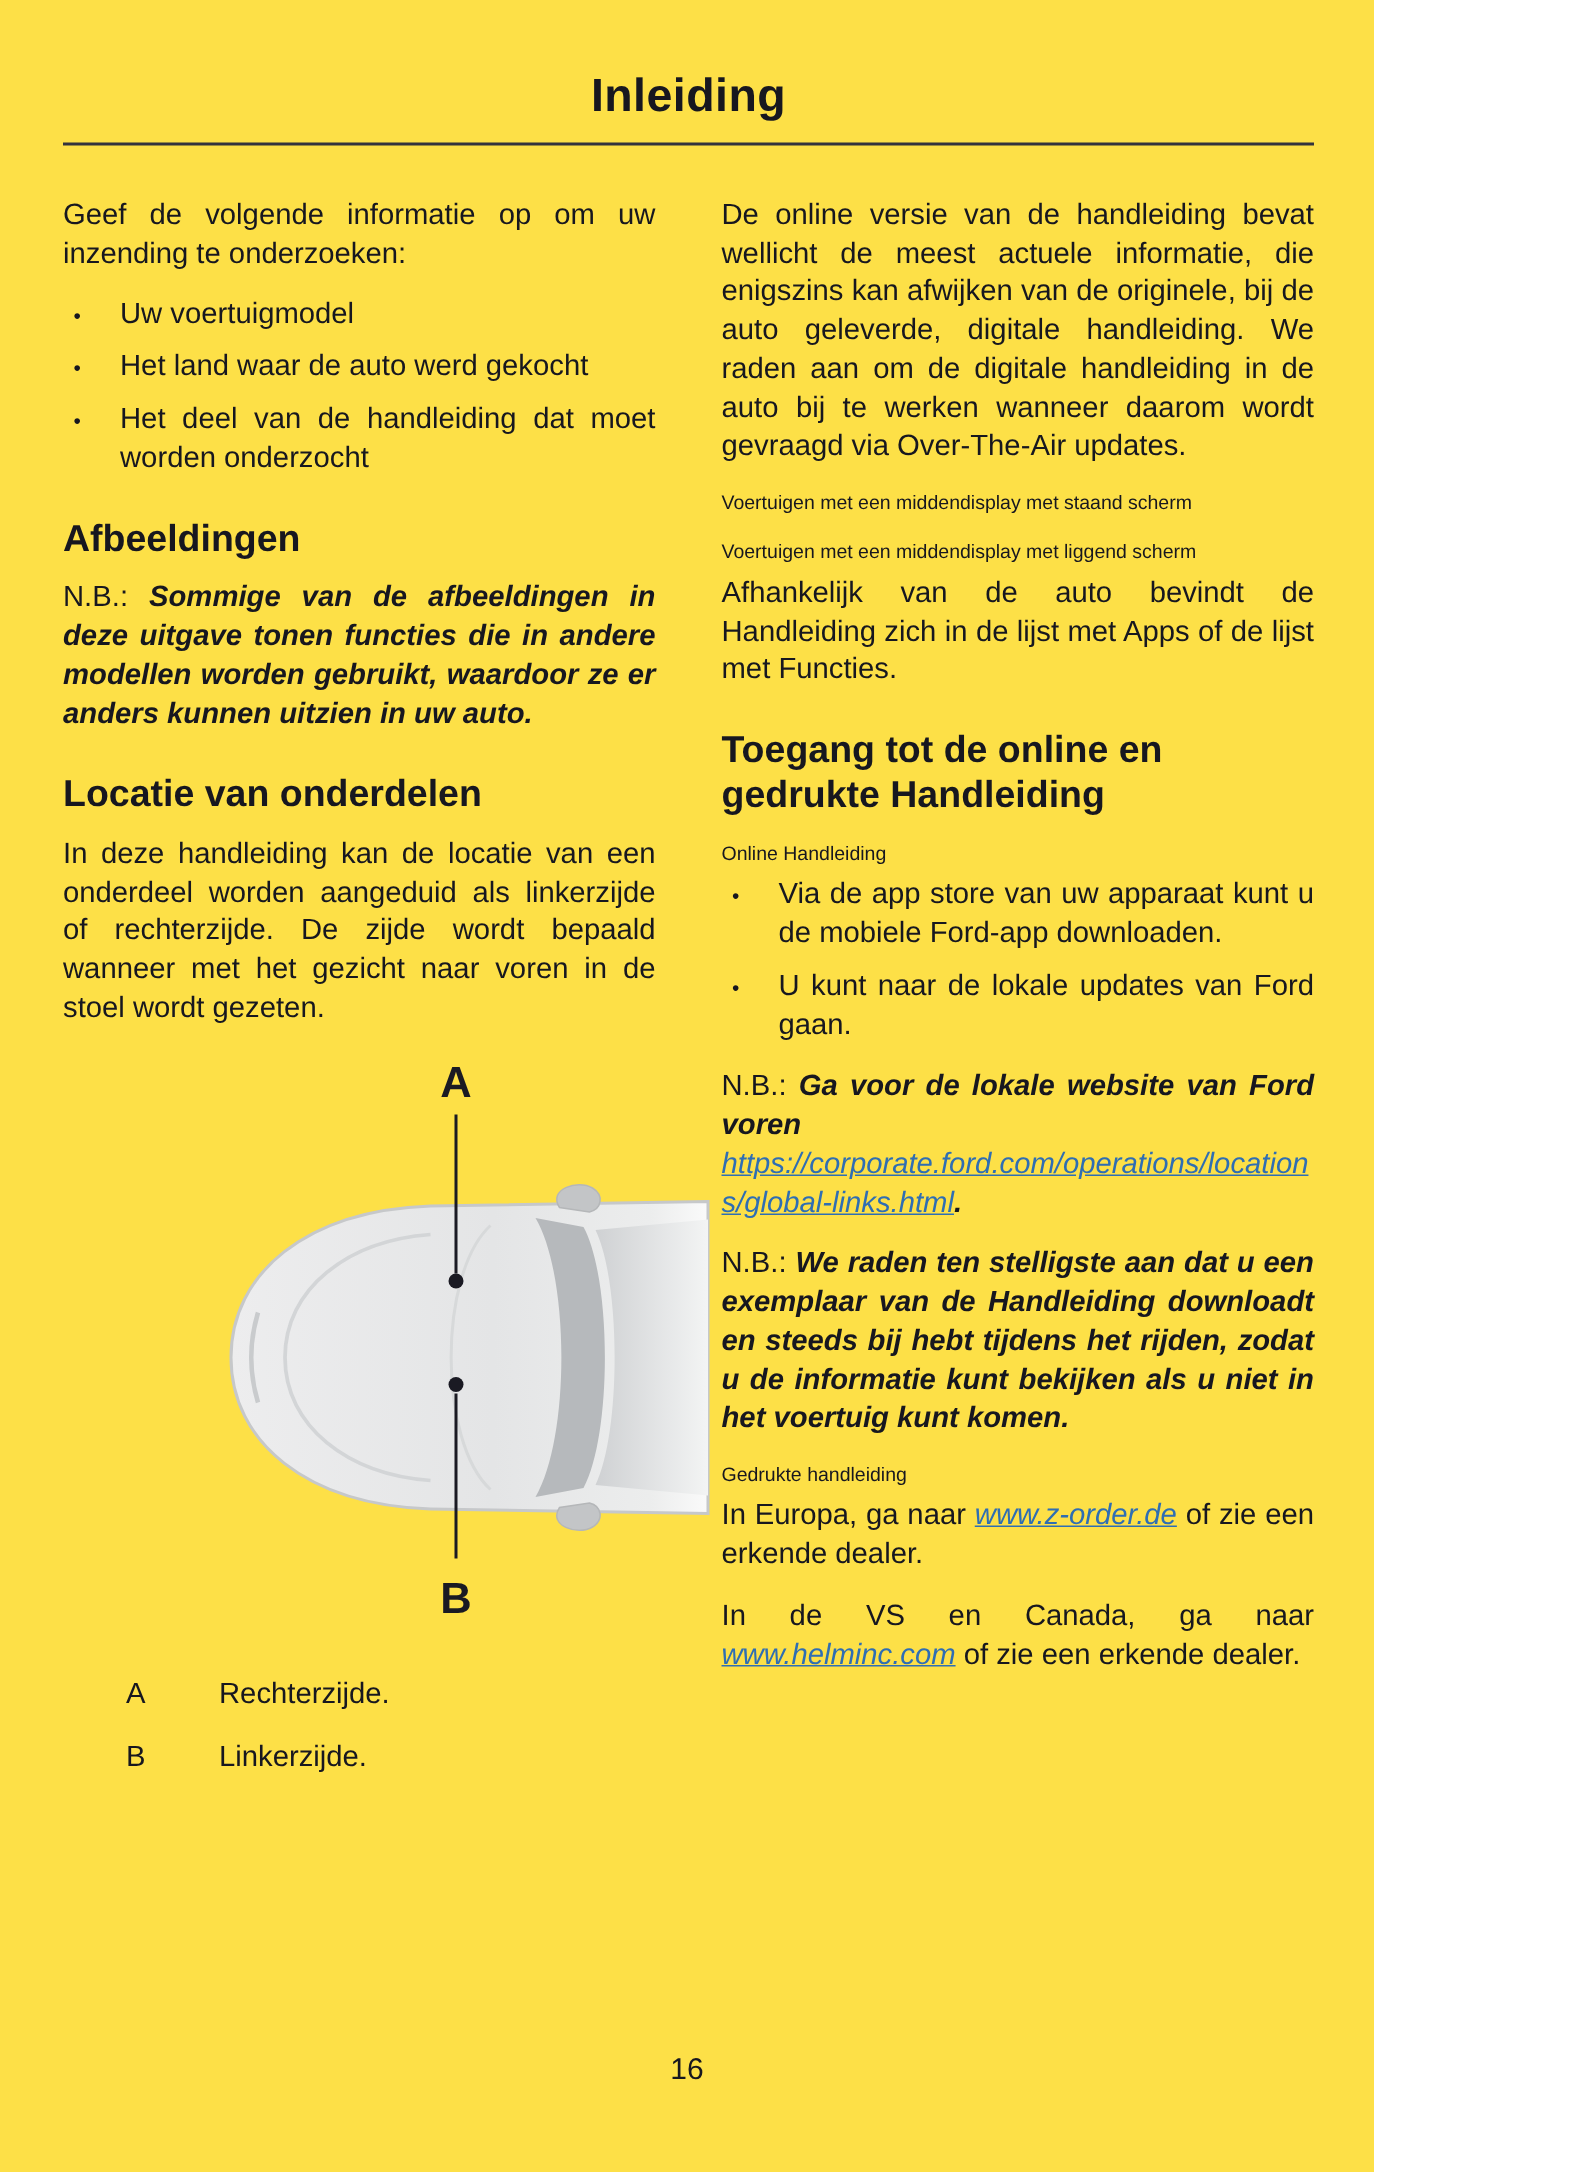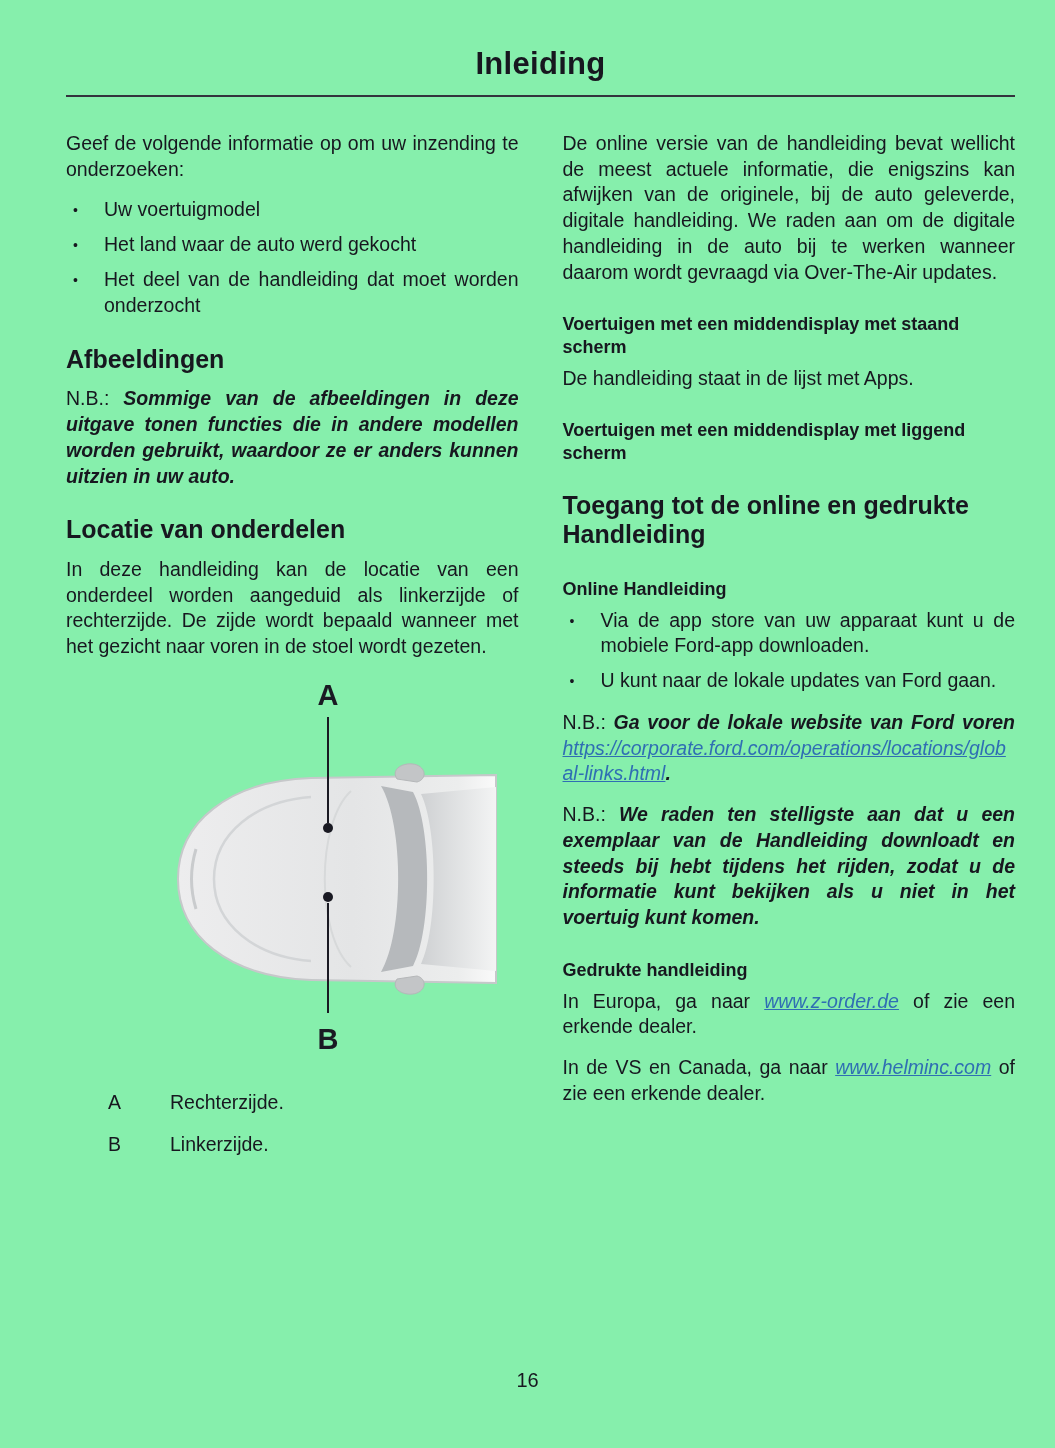--- a/index.html
+++ b/index.html
@@ -4,41 +4,41 @@
 <style>
   * { margin: 0; padding: 0; box-sizing: border-box; }
   html, body { width: 1055px; height: 1448px; }
   body {
     background: #ffffff;
     font-family: "Liberation Sans", "DejaVu Sans", sans-serif;
     color: var(--ink, #17171f);
   }
   .page {
     position: relative;
-    width: 1055px; height: 1448px;
-    padding: 40px 40px 0 66px;
+    width: 916px; height: 1448px;
+    padding: 40px 40px 0 42px;
     overflow: hidden;
-    background: #86efac;
+    background: #fde047;
   }
   .title {
     font-size: 31px; font-weight: 700;
     text-align: center; letter-spacing: .3px;
     margin-top: 6px;
   }
   .rule { height: 2px; background: var(--rule, #33333d); margin-top: 13px; }
   .columns { display: flex; gap: 44px; margin-top: 34px; }
   .col { flex: 1; min-width: 0; }
   .col > :first-child { margin-top: 0; }
   .para {
     font-size: 19.5px; line-height: 1.32;
     text-align: justify;
     margin-bottom: 15px;
   }
   h2.section { font-size: 25px; line-height: 1.18; font-weight: 700; margin: 26px 0 12px; }
-  h3.sub { font-size: 18px; line-height: 1.26; font-weight: 700; margin: 28px 0 7px; }
+  h3.sub { font-size: 13px; line-height: 1.26; font-weight: 400; margin: 16px 0 7px; }
   .bullets { list-style: none; margin: 2px 0 16px; }
   .bullets li {
     display: grid; grid-template-columns: 38px 1fr;
     margin-bottom: 9px;
     font-size: 19.5px; line-height: 1.32; text-align: justify;
   }
   .marker { font-size: 14px; line-height: 26px; padding-left: 7px; }
   .nb-label { font-weight: 400; font-style: normal; }
   .nb-text { font-style: italic; font-weight: bold; }
   .link {
@@ -151,23 +151,23 @@
         </div>
       </div>
 
     </section>
 
     <section class="col">
 
       <p class="para">De online versie van de handleiding bevat wellicht de meest actuele informatie, die enigszins kan afwijken van de originele, bij de auto geleverde, digitale handleiding. We raden aan om de digitale handleiding in de auto bij te werken wanneer daarom wordt gevraagd via Over-The-Air updates.</p>
 
       <h3 class="sub">Voertuigen met een middendisplay met staand scherm</h3>
-      <p class="para">De handleiding staat in de lijst met Apps.</p>
 
       <h3 class="sub">Voertuigen met een middendisplay met liggend scherm</h3>
+      <p class="para">Afhankelijk van de auto bevindt de Handleiding zich in de lijst met Apps of de lijst met Functies.</p>
 
       <h2 class="section">Toegang tot de online en gedrukte Handleiding</h2>
 
       <h3 class="sub">Online Handleiding</h3>
 
       <ul class="bullets">
         <li>
           <span class="marker">•</span>
           <span class="li-text">Via de app store van uw apparaat kunt u de mobiele Ford-app downloaden.</span>
         </li>

